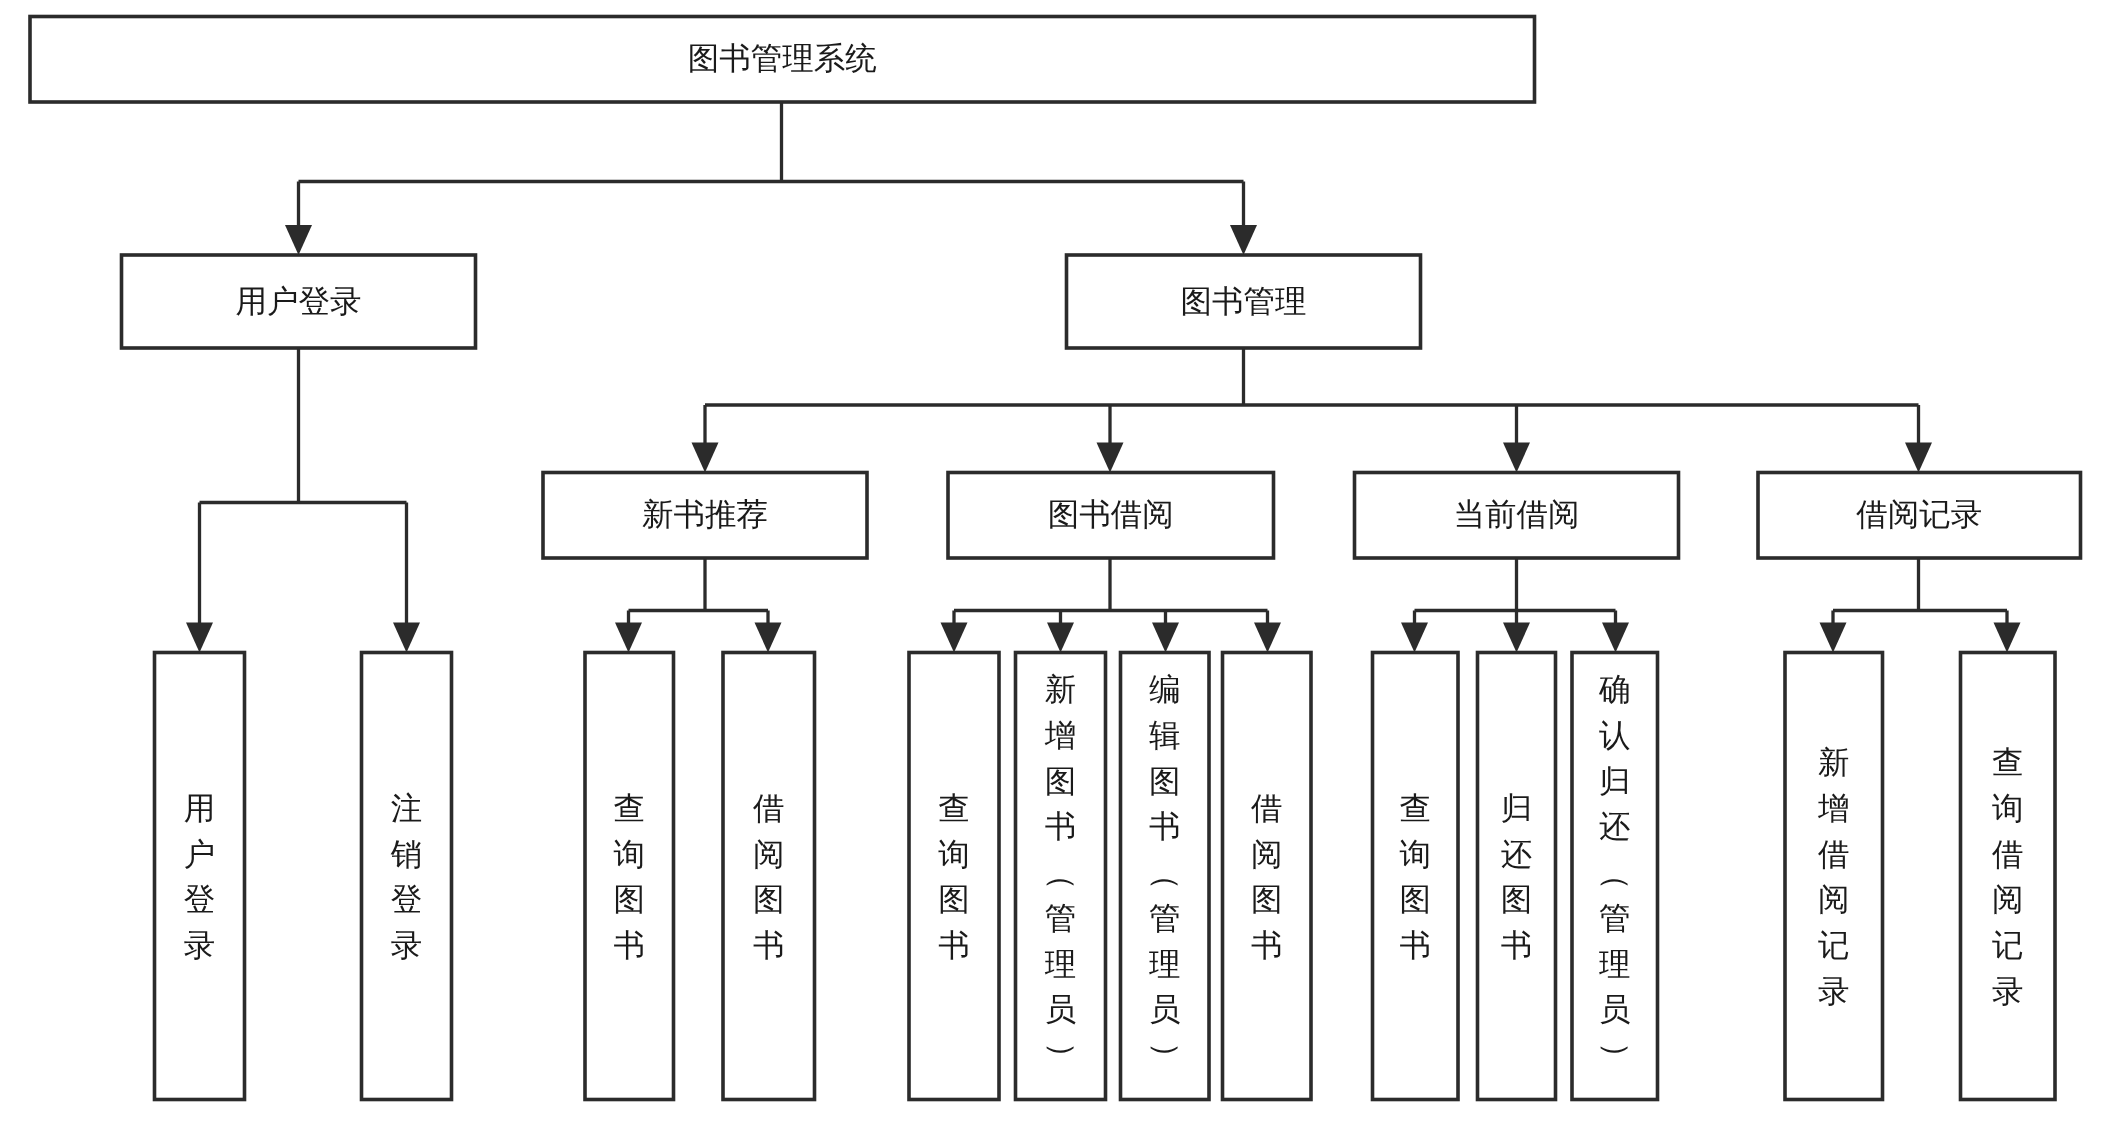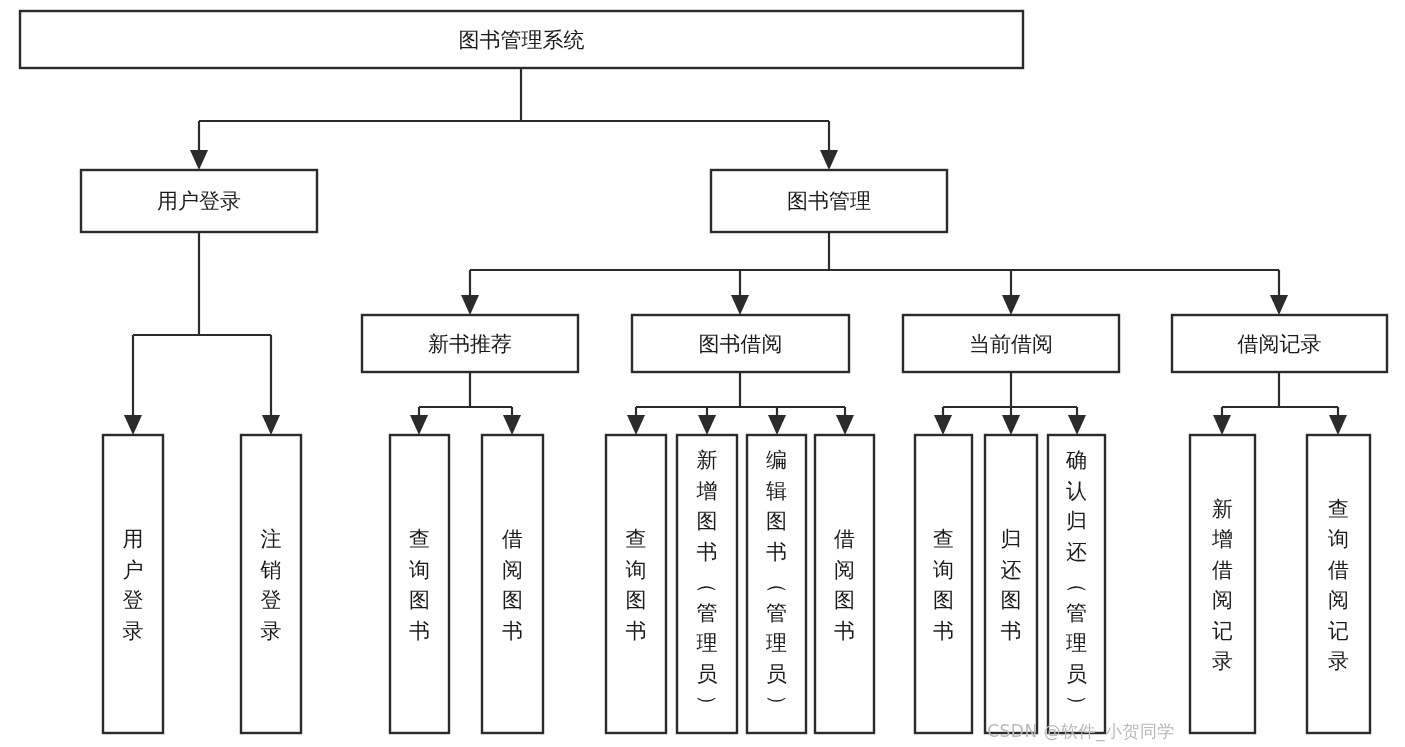--- a/index.html
+++ b/index.html
@@ -250,15 +250,14 @@
           <text x="1338.5" y="509.75" class="node-label-v" dominant-baseline="middle">查</text>
           <text x="1338.5" y="540.25" class="node-label-v" dominant-baseline="middle">询</text>
           <text x="1338.5" y="570.75" class="node-label-v" dominant-baseline="middle">借</text>
           <text x="1338.5" y="601.25" class="node-label-v" dominant-baseline="middle">阅</text>
           <text x="1338.5" y="631.75" class="node-label-v" dominant-baseline="middle">记</text>
           <text x="1338.5" y="662.25" class="node-label-v" dominant-baseline="middle">录</text>
         </g>
       </g>
   </svg>
 
-  <div class="watermark">CSDN @软件_小贺同学</div>
 
 </div>
 
 </body></html>

